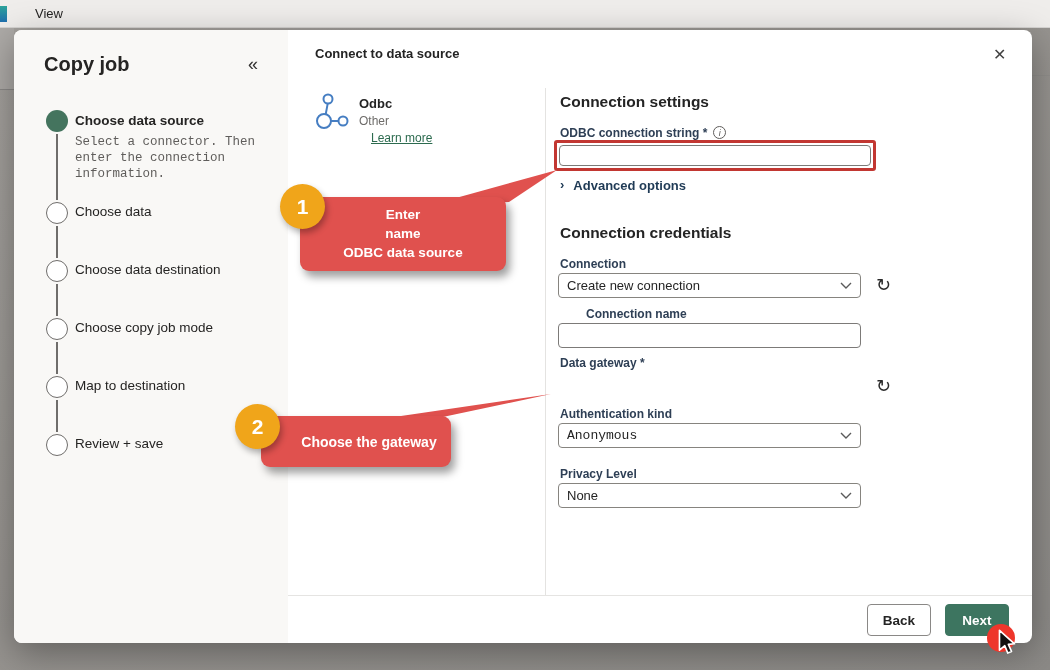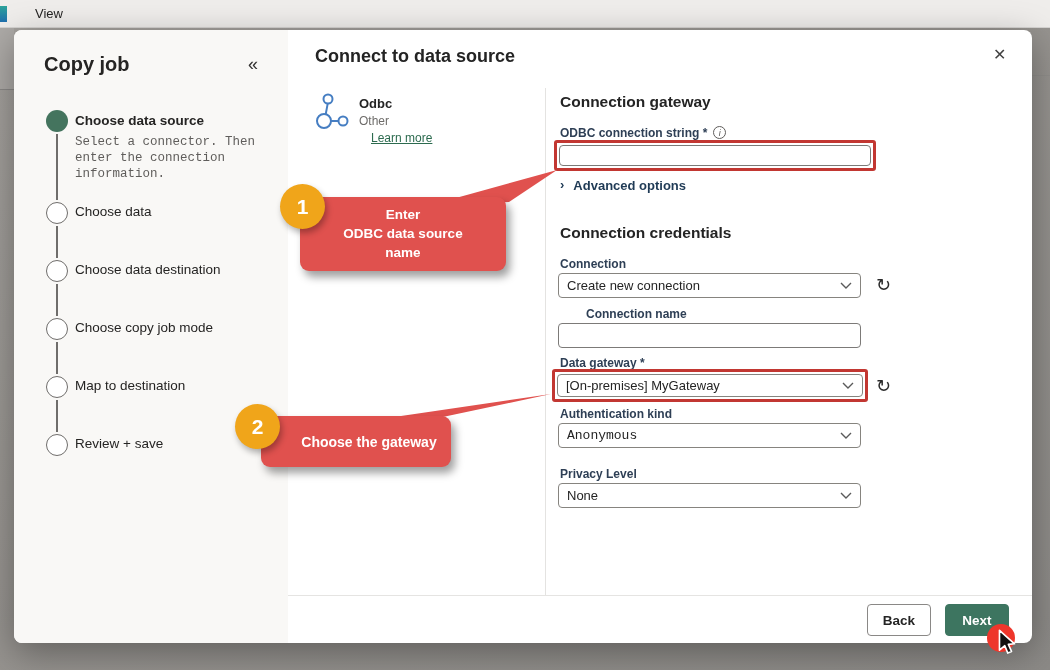--- a/index.html
+++ b/index.html
@@ -30,21 +30,21 @@
   .collapse-btn { position:absolute; left:234px; top:24px; font-size:18px; color:#323130; cursor:pointer; }
   .step-circle { position:absolute; left:32px; width:22px; height:22px; border-radius:50%; }
   .step-circle.active { background:#44745e; }
   .step-circle.upcoming { background:#fff; border:1.5px solid #6f6d6b; }
   .connector { position:absolute; left:42px; width:1.5px; background:#6f6d6b; }
   .step-label { position:absolute; left:61px; font-size:13.5px; color:#252423; }
   .step-label.first { font-weight:700; }
   .step-desc { position:absolute; left:61px; width:208px; font-size:12.5px; line-height:16px; color:#5f5d5b; }
 
   
-  .main-title { position:absolute; left:301px; top:16px; font-size:18px; font-weight:600; color:#242424; }
+  .main-title { position:absolute; left:301px; top:16px; font-size:13px; font-weight:600; color:#242424; }
   .close-btn { position:absolute; left:974px; top:13px; font-size:16px; color:#424242; cursor:pointer; padding:2px 5px; }
   .odbc-icon { position:absolute; left:299px; top:62px; }
   .conn-name { position:absolute; left:345px; top:66px; font-size:13px; font-weight:700; color:#242424; }
   .conn-cat  { position:absolute; left:345px; top:84px; font-size:12px; color:#6e6c6a; }
   .learn-more { position:absolute; left:345px; top:101px; font-size:12px; color:#2c6b4f; text-decoration:underline; cursor:pointer;margin-left:12px; }
   .vdivider { position:absolute; left:531px; top:58px; width:1px; height:507px; background:#e4e3e1; }
 
   .h-section { position:absolute; font-size:15.5px; font-weight:600; color:#242424; }
   .f-label { position:absolute; font-size:12px; font-weight:700; color:#2e3f55; }
   .info-icon { display:inline-block; width:13px; height:13px; border:1px solid #5f5d5b; border-radius:50%;
@@ -151,21 +151,21 @@
       <line x1="17" y1="29" x2="28" y2="29" stroke="#467ec2" stroke-width="2"></line>
       <circle cx="15" cy="7" r="4.5" fill="#fff" stroke="#467ec2" stroke-width="2"></circle>
       <circle cx="11" cy="29" r="7" fill="#fff" stroke="#467ec2" stroke-width="2"></circle>
       <circle cx="30" cy="29" r="4.5" fill="#fff" stroke="#467ec2" stroke-width="2"></circle>
     </svg>
     <div class="conn-name">Odbc</div>
     <div class="conn-cat">Other</div>
     <div class="learn-more">Learn more</div>
     <div class="vdivider"></div>
 
-    <div class="h-section" style="left:546px; top:63px;">Connection gateway</div>
+    <div class="h-section" style="left:546px; top:63px;">Connection settings</div>
     <div class="f-label" style="left:546px; top:96px;">
       <span>ODBC connection string *</span><span class="info-icon">i</span>
     </div>
     <div class="highlight-rect" style="left:540px; top:110px; width:322px; height:31px;">
       <input class="text-input hl-inner" value="" style="">
     </div>
     <div class="advanced">
       <span class="chev">›</span><span>Advanced options</span>
     </div>
 
@@ -177,28 +177,20 @@
       <svg width="12" height="7" viewBox="0 0 12 7">
           <polyline points="1,1 6,6 11,1" fill="none" stroke="#5a5a5a" stroke-width="1.4"></polyline>
         </svg>
     </div>
     <div class="refresh-btn" style="left:862px; top:246px;"><span>↻</span></div>
 
     <div class="f-label" style="left:546px; top:277px;margin-left:26px;">Connection name</div>
     <input class="text-input field-abs" style="left: 544px; top: 293px; width: 303px; height: 25px;" value="">
 
     <div class="f-label" style="left:546px; top:326px;">Data gateway *</div>
-    <div class="highlight-rect" style="left:538px; top:339px; width:316px; height:33px;">
-      <div class="dropdown hl-inner" style="height:auto;">
-        <span class="dd-value">[On-premises] MyGateway</span>
-        <svg width="12" height="7" viewBox="0 0 12 7">
-            <polyline points="1,1 6,6 11,1" fill="none" stroke="#5a5a5a" stroke-width="1.4"></polyline>
-          </svg>
-      </div>
-    </div>
     <div class="refresh-btn" style="left:862px; top:347px;"><span>↻</span></div>
 
     <div class="f-label" style="left:546px; top:377px;">Authentication kind</div>
     <div class="dropdown dd-plain" style="top:393px;font-family:Liberation Mono, monospace;">
       <span class="dd-value">Anonymous</span>
       <svg width="12" height="7" viewBox="0 0 12 7">
           <polyline points="1,1 6,6 11,1" fill="none" stroke="#5a5a5a" stroke-width="1.4"></polyline>
         </svg>
     </div>
 
@@ -215,22 +207,22 @@
     <div class="btn btn-next">Next</div>
   </div>
 
   <svg class="ann-svg">
     <polygon points="427,206 509,202 557,170" fill="#e0514e"></polygon>
     <polygon points="367,421 438,418 551,394" fill="#e0514e"></polygon>
   </svg>
 
   <div class="callout callout-1">
     <span style="display:block;">Enter</span>
+    <span style="display:block;">name</span>
     <span style="display:block;">ODBC data source</span>
-    <span style="display:block;">name</span>
   </div>
   <div class="badge badge-1">1</div>
 
   <div class="callout callout-2">
     <span>Choose the gateway</span>
   </div>
   <div class="badge badge-2">2</div>
 
   <div class="cursor-dot"></div>
   <svg class="cursor" width="20" height="26" viewBox="0 0 13 19">

